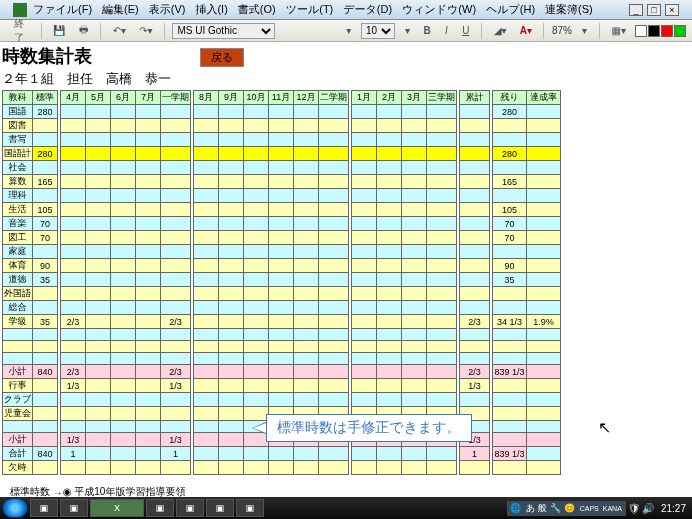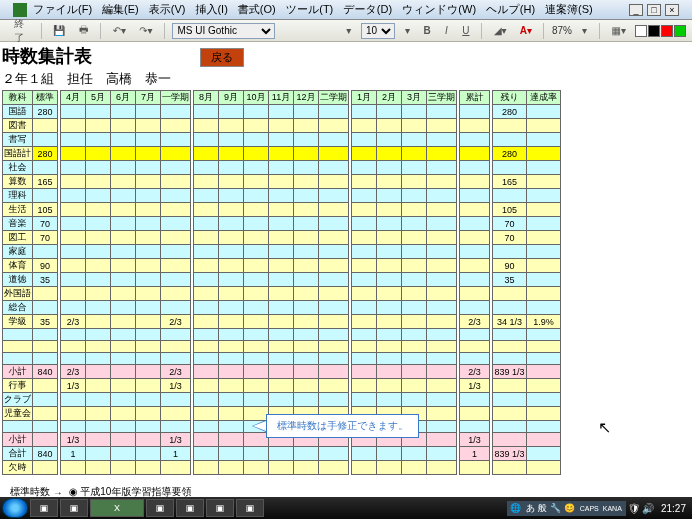--- a/index.html
+++ b/index.html
@@ -25,28 +25,28 @@
 .rowlbl{width:30px;background:#caffca}
 .colnum{width:25px}
 .colsum{width:30px}
 .gap{width:3px;border-top:none!important;border-bottom:none!important;background:#fff!important}
 .hdr td,.hdr th{background:#caffca;font-weight:normal}
 .cyan td{background:#c8faff}
 .yel td{background:#ffffb8}
 .pink td{background:#ffd4e0}
 .highlight{background:#ffff00!important}
 .totCell{background:#ffd4e0!important}
-.subhdr{margin:10px 0 2px 8px;display:flex;align-items:center;gap:6px;font-size:10px}
+.subhdr{margin:10px 0 2px 8px;display:flex;align-items:center;font-size:10px}
 table.sm{border-collapse:collapse;font-size:9px;margin-left:8px}
 table.sm td{border:1px solid #666;width:32px;height:12px;text-align:center;background:#fff}
 table.sm .h td{background:#caffca}
 .callout{position:absolute;left:252px;top:414px;display:flex;align-items:center}
 .callout .tail{width:0;height:0;border-top:6px solid transparent;border-bottom:6px solid transparent;border-right:14px solid #3a78c8}
 .callout .tail2{width:0;height:0;border-top:5px solid transparent;border-bottom:5px solid transparent;border-right:13px solid #fff;margin-left:-13px}
-.callout .box{border:1px solid #3a78c8;background:#fff;color:#3a78c8;padding:4px 10px;font-size:10px}
+.callout .box{border:1px solid #3a78c8;background:#fff;color:#3a78c8;padding:4px 10px;font-size:14px}
 .cursor{position:absolute;left:598px;top:418px;font-size:16px;color:#000;pointer-events:none}
 .taskbar{height:22px;width:692px;background:linear-gradient(#2a2a2a,#0a0a0a);display:flex;align-items:center;padding:0 2px;gap:2px;color:#fff;position:fixed;bottom:0;left:0}
 .startbtn{width:26px;height:20px;border-radius:10px;background:radial-gradient(circle,#6cf 20%,#06c 70%);border:1px solid #035}
 .tbicon{width:28px;height:18px;background:#3a3a3a;border:1px solid #555;display:flex;align-items:center;justify-content:center;font-size:9px}
 .tbicon.active{background:#555}
 .taskbar .spacer{flex:1}
 .ime{background:#394a5a;font-size:9px;padding:1px 4px;display:flex;gap:4px;align-items:center}
 .clock{font-size:10px;margin:0 4px}
 .rcol{width:34px}
 </style>

